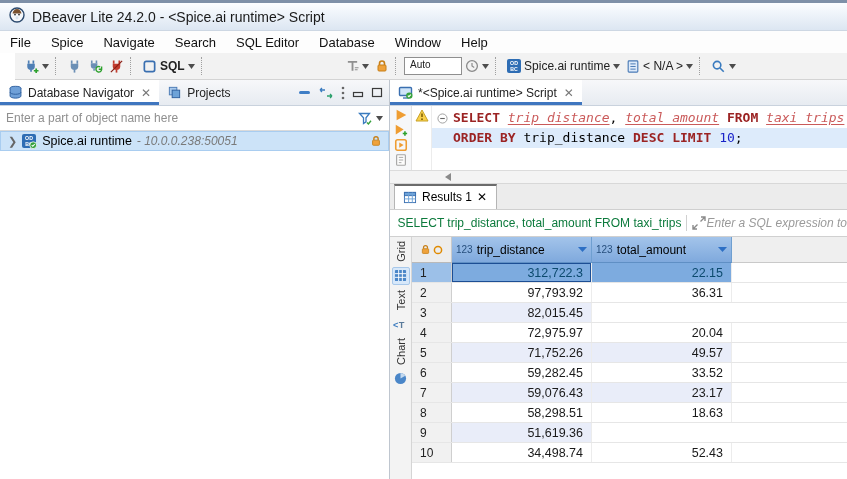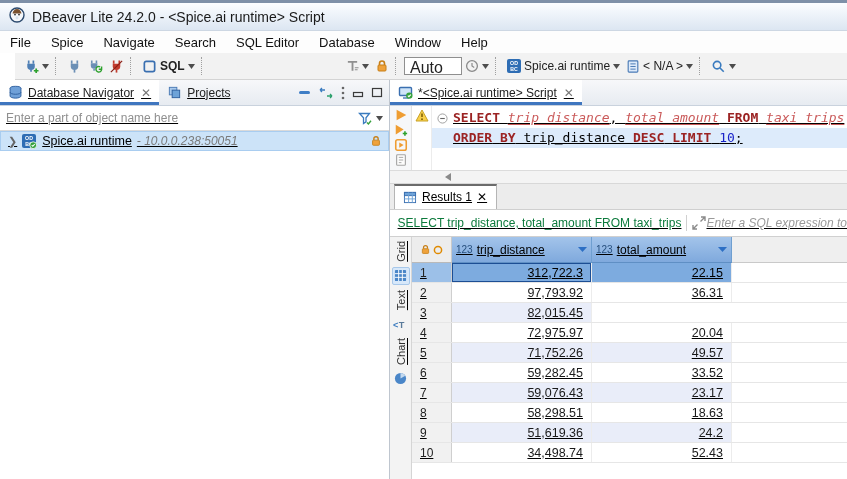--- a/index.html
+++ b/index.html
@@ -18,24 +18,24 @@
     display:flex; align-items:center; font-size:13px; color:#111; }
   .menubar span { padding:2px 10px; cursor:default; }
 
   
   .toolbar { position:absolute; top:53px; left:15px; right:0; height:27px; background:#f2f2f2;
     border-bottom:1px solid #d4d4d4; display:flex; align-items:center; padding-left:6px;
     font-size:12px; color:#222; }
   .tbtn { display:flex; align-items:center; gap:3px; padding:2px 3px; }
   .tsep { width:4px; height:18px; border-left:1px dotted #9f9f9f; margin:0 5px 0 3px; }
   .grayed { color:#9a9a9a;margin-top:40px; }
-  .combo { width:58px; height:18px; background:#fff; border:1px solid #8f8f8f; padding:1px 5px; font-size:16px; }
-
-  
-  .main { position:absolute; top:80px; left:0; right:0; bottom:0; display:flex;text-decoration:underline; }
+  .combo { width:58px; height:18px; background:#fff; border:1px solid #8f8f8f; padding:1px 5px; font-size:10px; }
+
+  
+  .main { position:absolute; top:80px; left:0; right:0; bottom:0; display:flex; }
   .navigator { width:390px; border-right:1px solid #bfc6cf; background:#fff; display:flex; flex-direction:column; }
   .rightpane { flex:1; display:flex; flex-direction:column; min-width:0; }
 
   
   .tabstrip { height:26px; background:linear-gradient(#f7f8fa,#e7ebf1); border-bottom:1px solid #c9d2dd;
     display:flex; align-items:stretch; font-size:12px; color:#222; }
   .tab { display:flex; align-items:center; gap:5px; padding:0 8px; position:relative; }
   .tab.active { background:#fff; }
   .tab.active::after { content:""; position:absolute; left:0; right:0; bottom:0; height:3px; background:#3f76bf; }
   .tab .close { color:#777; font-size:12px; margin-left:2px; }
@@ -95,21 +95,21 @@
   .th svg { margin-left:auto; }
   .thfill { flex:1; background:#efefef; border-bottom:1px solid #c9c9c9; }
 
   .trow { height:20px; display:flex; border-bottom:1px solid #e6e6e6; }
   .tnum { width:40px; background:#f1f1f1; border-right:1px solid #cfcfcf; font-size:12px; color:#222;
     padding-left:8px; display:flex; align-items:center; }
   .tcell { width:140px; font-size:12.5px; color:#1a1a1a; display:flex; align-items:center;
     justify-content:flex-end; padding-right:8px; border-right:1px solid #ececec; }
   .tfill { flex:1; background:#fff; }
   .trow.striped .tcell { background:#e9edf9; }
-  .trow.selected .tcell { background:#7dabdf; color:#000000; }
+  .trow.selected .tcell { background:#7dabdf; color:#0c4a6e; }
   .trow.selected .tnum { background:#9cc0e8; }
   .trow.selected .tfill { background:#fff; }
   .tcell.focused { background:#86b2e4; box-shadow:inset 0 0 0 1px #1c4e94; }
 </style>
 </head>
 <body>
 
 <div id="window">
 
   <div class="titlebar">
@@ -515,21 +515,20 @@
               </div>
               <div class="trow">
                 <div class="tnum">8</div>
                 <div class="tcell">58,298.51</div>
                 <div class="tcell">18.63</div>
                 <div class="tfill"></div>
               </div>
               <div class="trow striped">
                 <div class="tnum">9</div>
                 <div class="tcell">51,619.36</div>
-                <div class="tcell">24.2</div>
                 <div class="tfill"></div>
               </div>
               <div class="trow">
                 <div class="tnum">10</div>
                 <div class="tcell">34,498.74</div>
                 <div class="tcell">52.43</div>
                 <div class="tfill"></div>
               </div>
             </div>
         </div>

